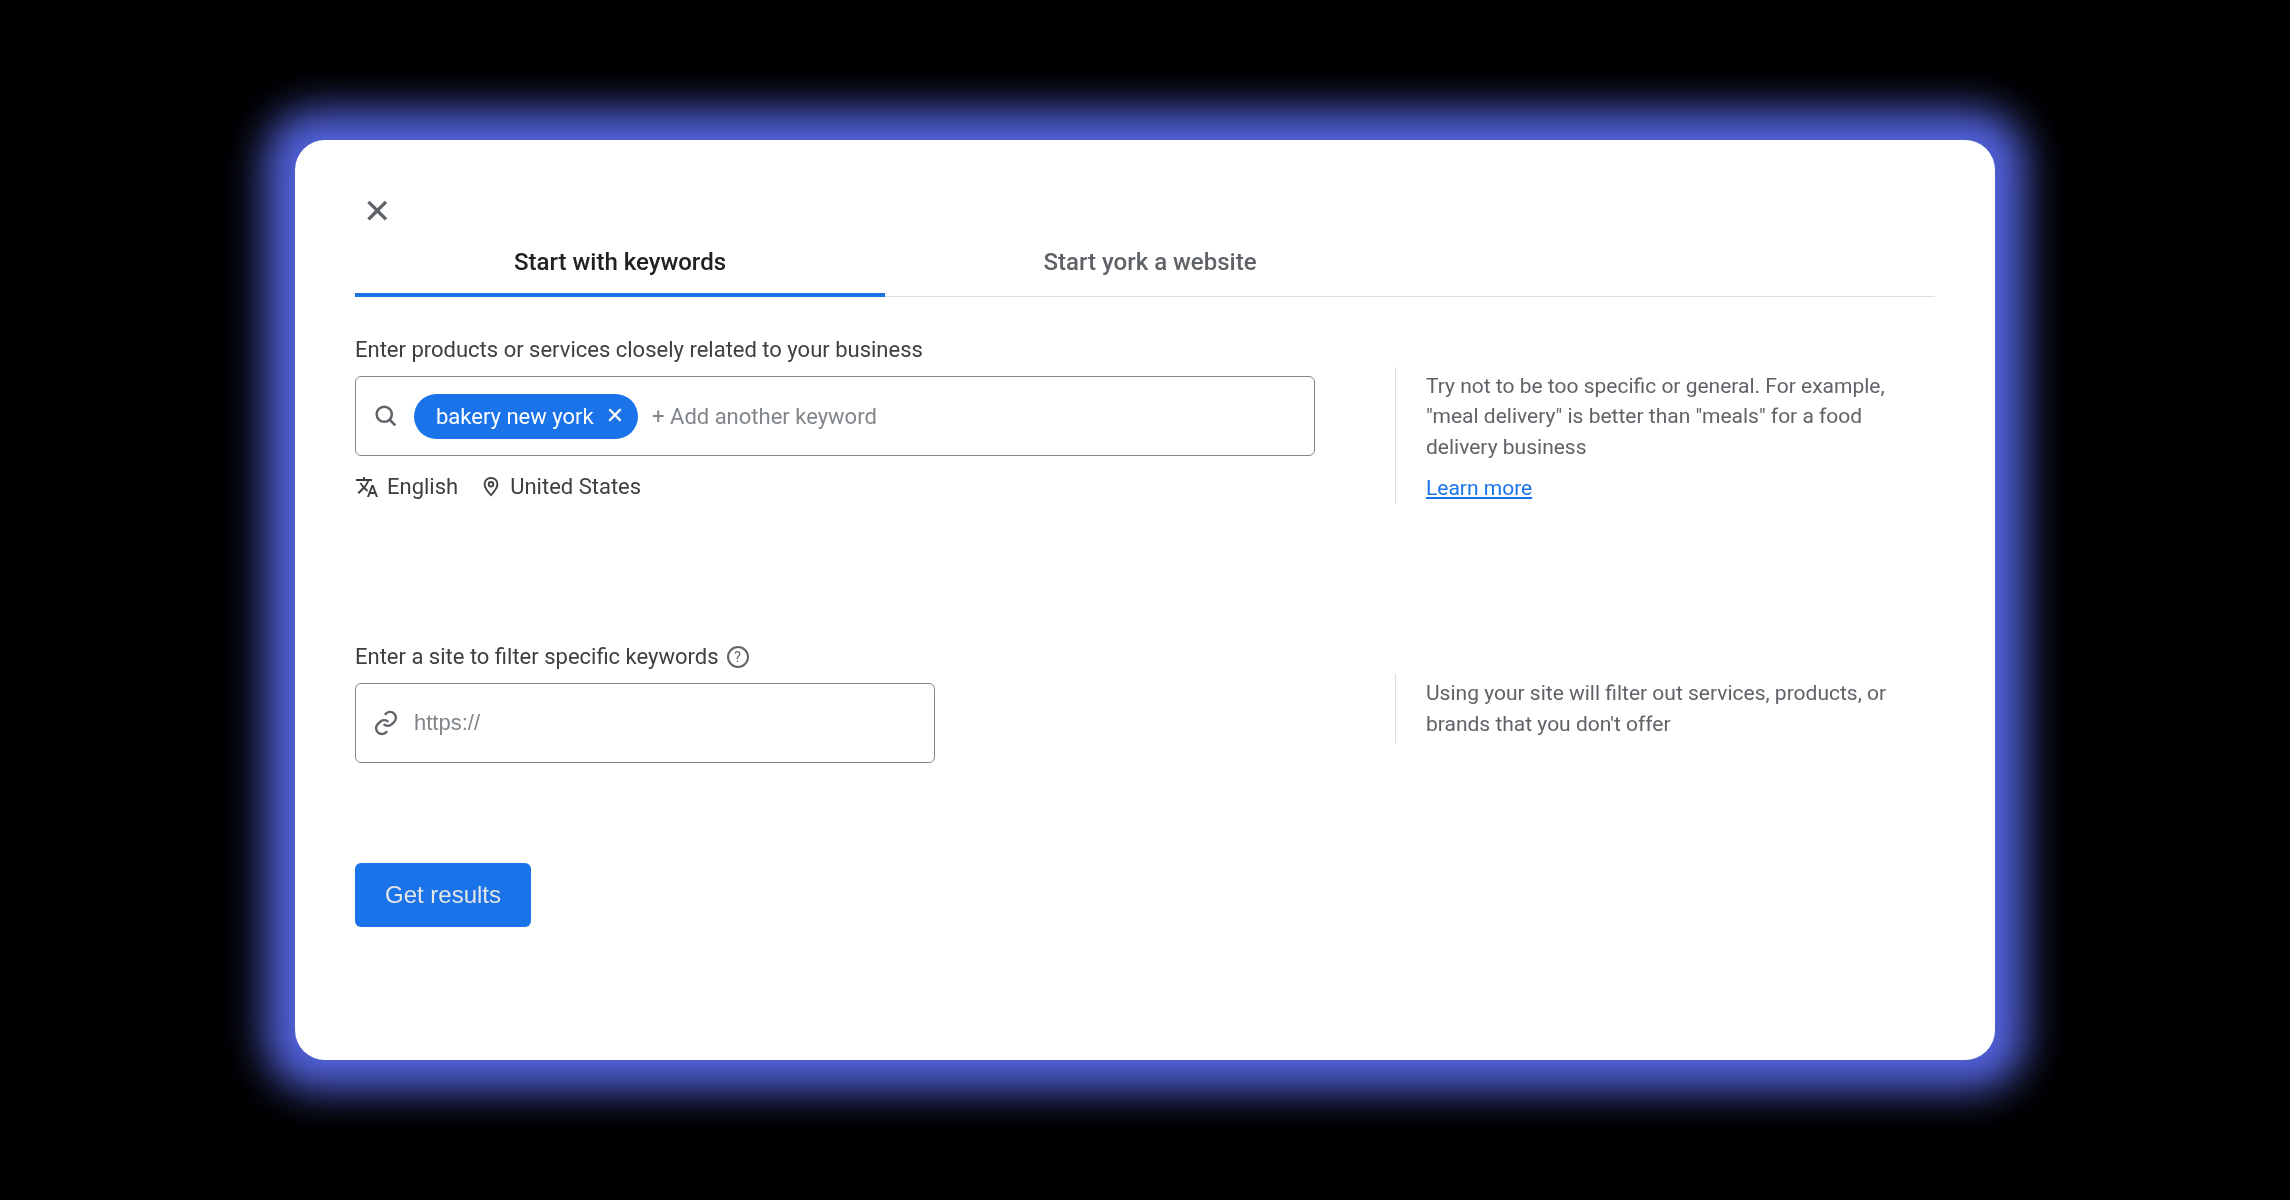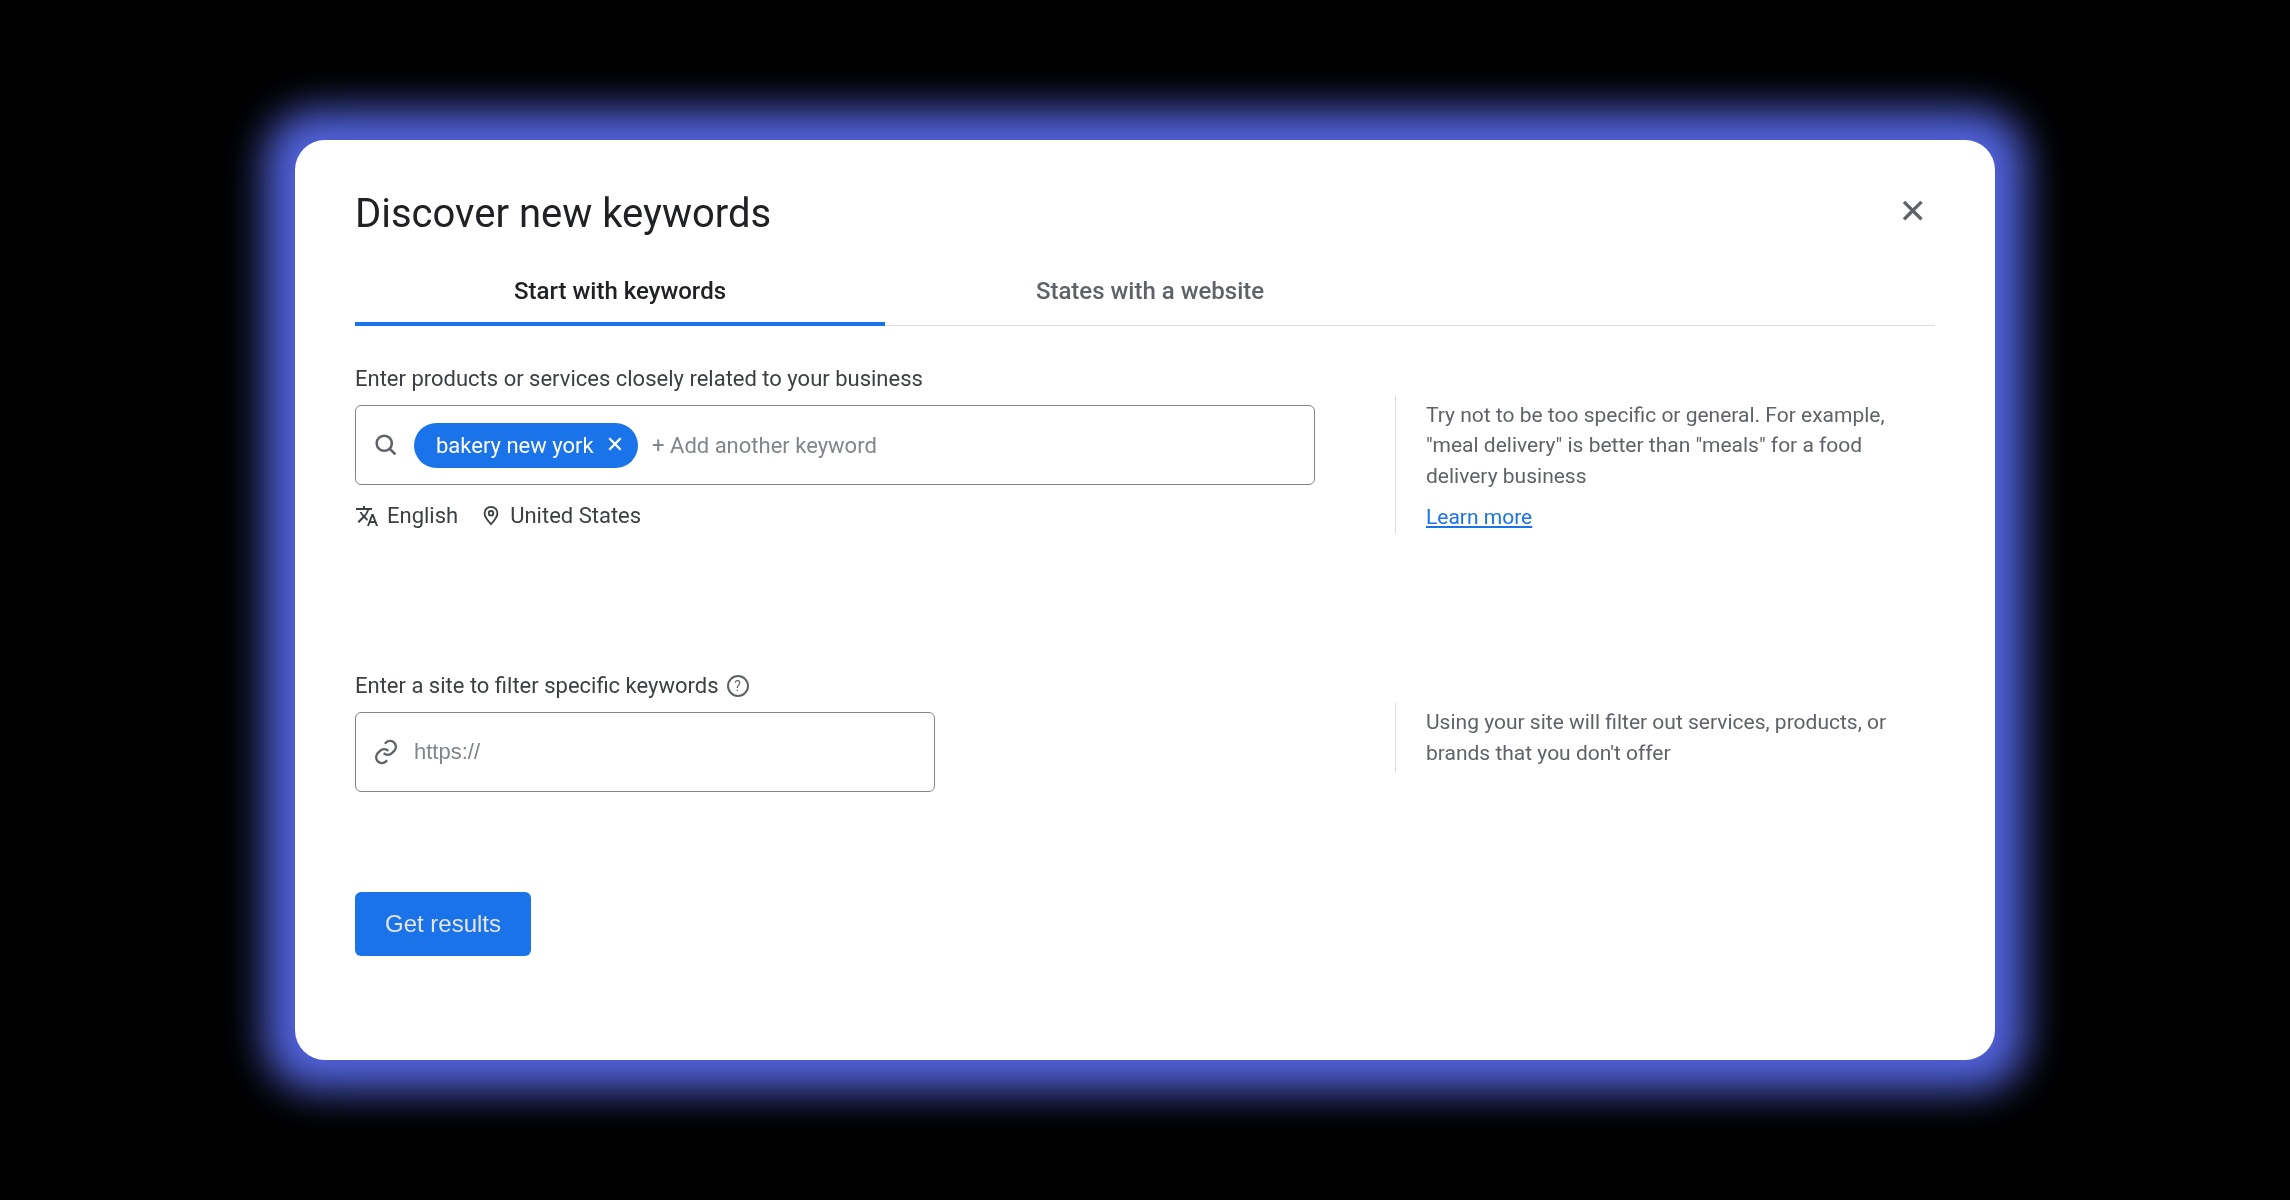--- a/index.html
+++ b/index.html
@@ -191,32 +191,31 @@
   }
   .spacer { height: 80px; }
 </style>
 </head>
 <body>
 
 <div class="glow-frame">
   <div class="dialog">
 
     <div class="dialog-header">
-      <h1 class="dialog-title">Discover new keywords</h1>
       <div class="close-btn">
         <span>✕</span>
       </div>
     </div>
 
     <div class="tabs">
       <div class="tab active">
         <span>Start with keywords</span>
       </div>
       <div class="tab">
-        <span>States with a website</span>
+        <span>Start york a website</span>
       </div>
     </div>
 
     
     <div class="section">
       <div class="section-left">
         <div class="field-label">Enter products or services closely related to your business</div>
 
         <div class="input-box">
           <span class="search-icon">

